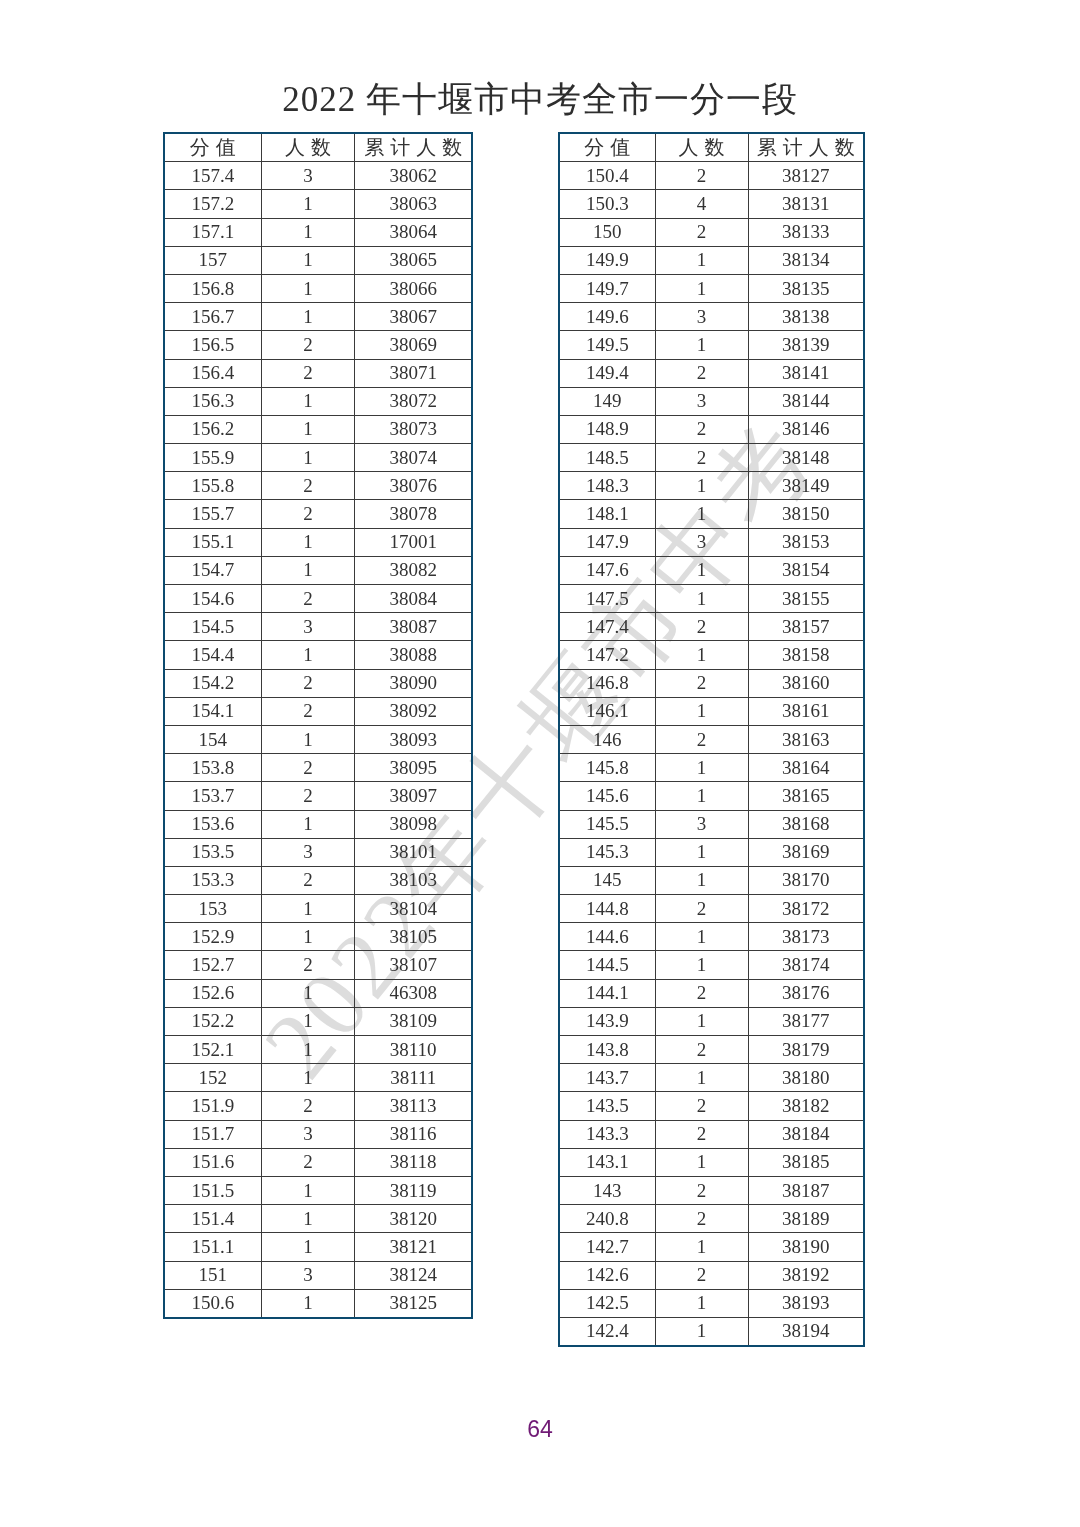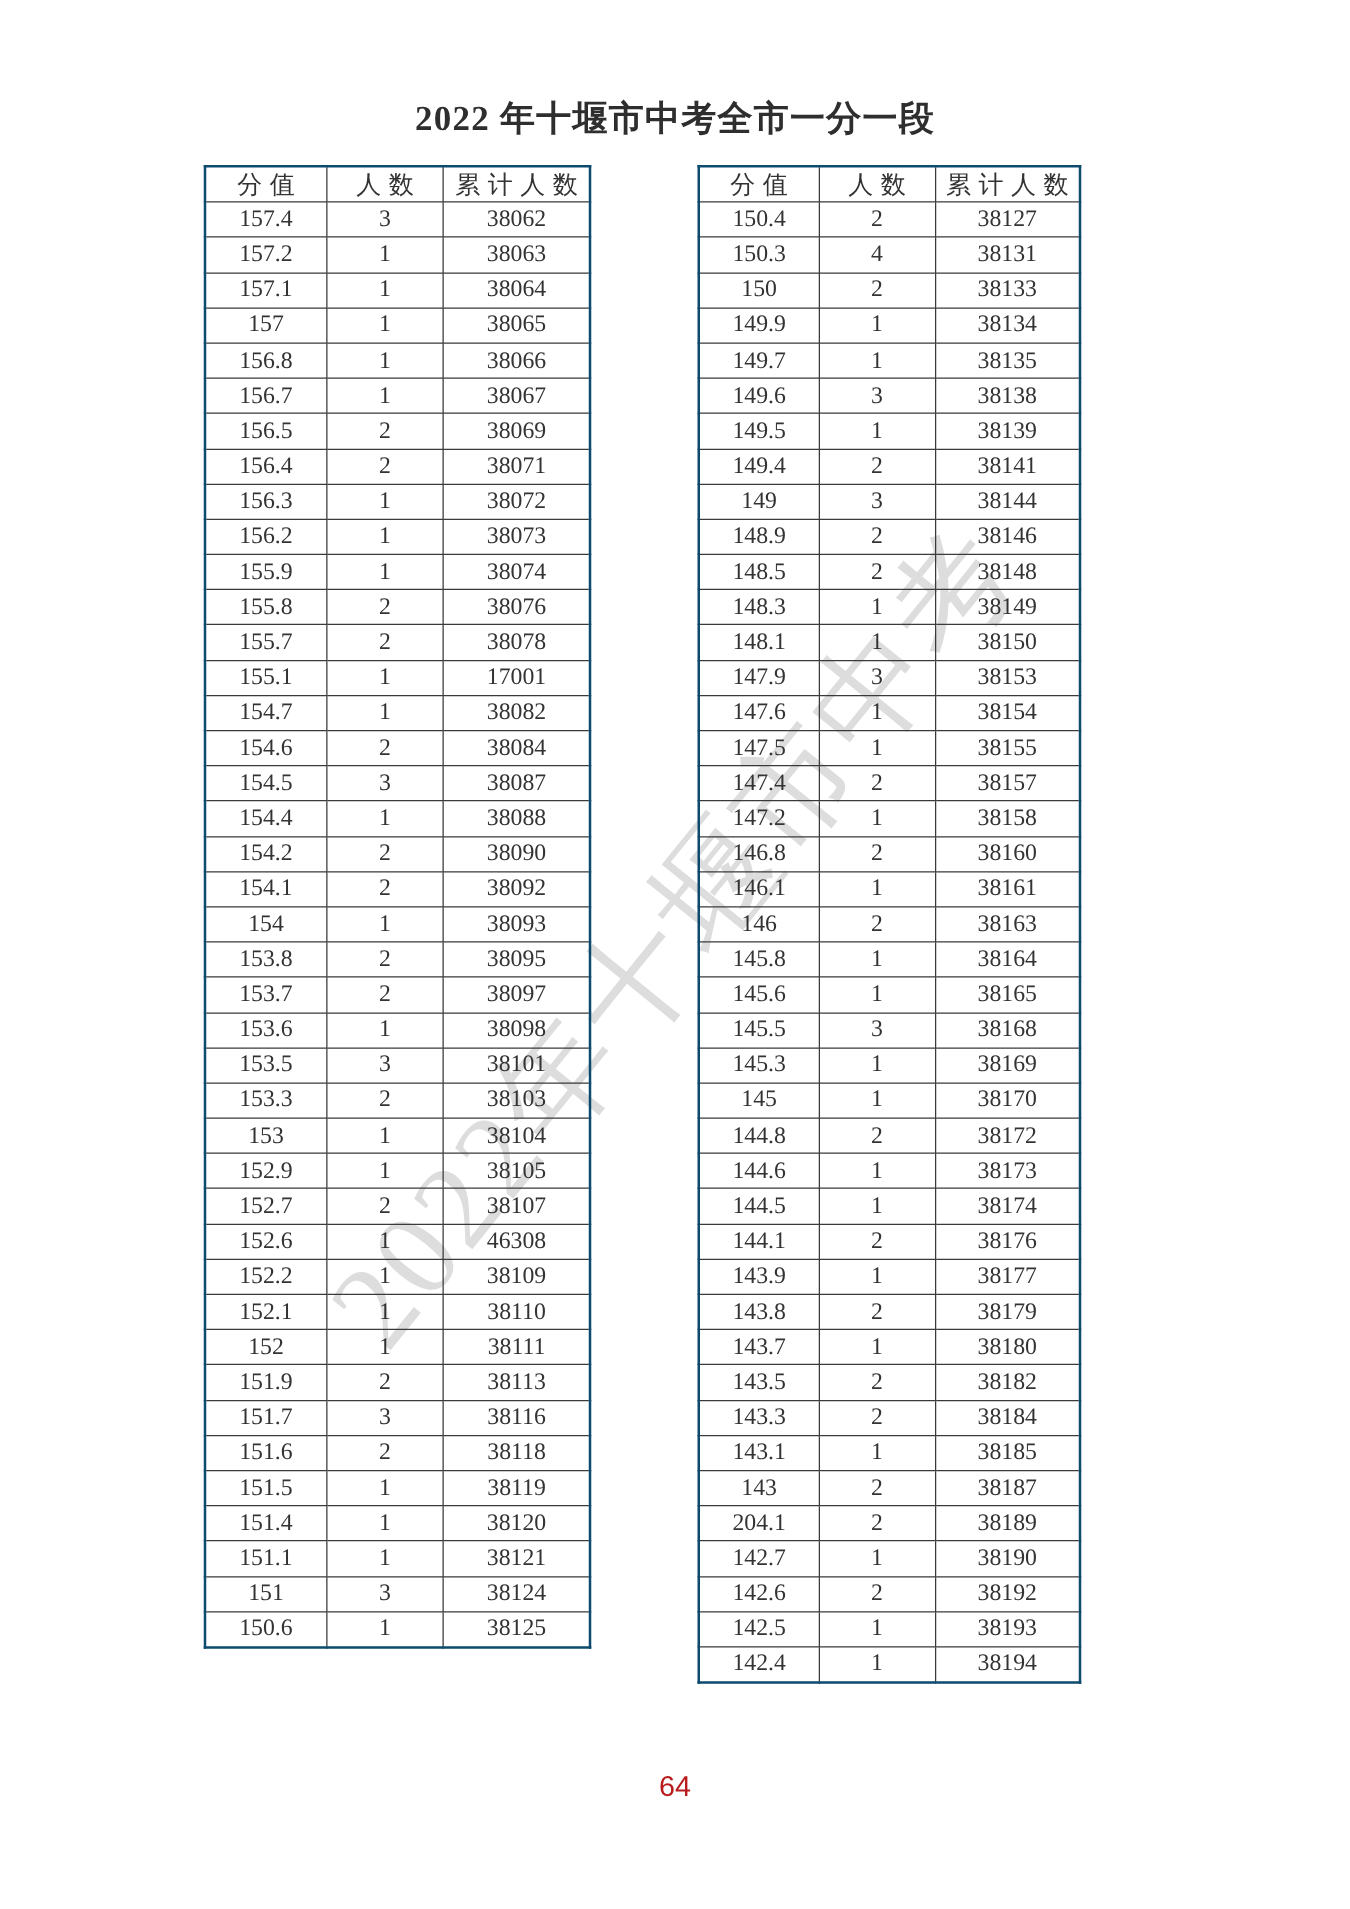--- a/index.html
+++ b/index.html
@@ -28,22 +28,22 @@
     font-family: "Liberation Serif", "DejaVu Serif", serif;
     pointer-events: none;
     z-index: 0;
   }
   .title {
     position: absolute;
     top: 76px;
     left: 0;
     width: 100%;
     text-align: center;
-    font-size: 28px;
-    font-weight: bold;
+    font-size: 35px;
+    font-weight: normal;
     letter-spacing: 1px;
     margin: 0;
     z-index: 1;
   }
   table.score-table {
     position: absolute;
     top: 132px;
     border-collapse: collapse;
     table-layout: fixed;
     background: transparent;
@@ -73,21 +73,21 @@
   col.c-score { width: 31.5%; }
   col.c-count { width: 30.5%; }
   col.c-cum   { width: 38%;   }
   .page-number {
     position: absolute;
     top: 1416px;
     left: 0;
     width: 100%;
     text-align: center;
     font-size: 23px;
-    color: #b91c1c;
+    color: #701a75;
     font-family: "Liberation Sans", "DejaVu Sans", sans-serif;
     z-index: 1;
   }
 </style>
 </head>
 <body>
 
 <div class="page">
 
   <div class="watermark">2022年十堰市中考</div>
@@ -509,21 +509,21 @@
           <td>143.1</td>
           <td>1</td>
           <td>38185</td>
         </tr>
         <tr>
           <td>143</td>
           <td>2</td>
           <td>38187</td>
         </tr>
         <tr>
-          <td>204.1</td>
+          <td>240.8</td>
           <td>2</td>
           <td>38189</td>
         </tr>
         <tr>
           <td>142.7</td>
           <td>1</td>
           <td>38190</td>
         </tr>
         <tr>
           <td>142.6</td>

